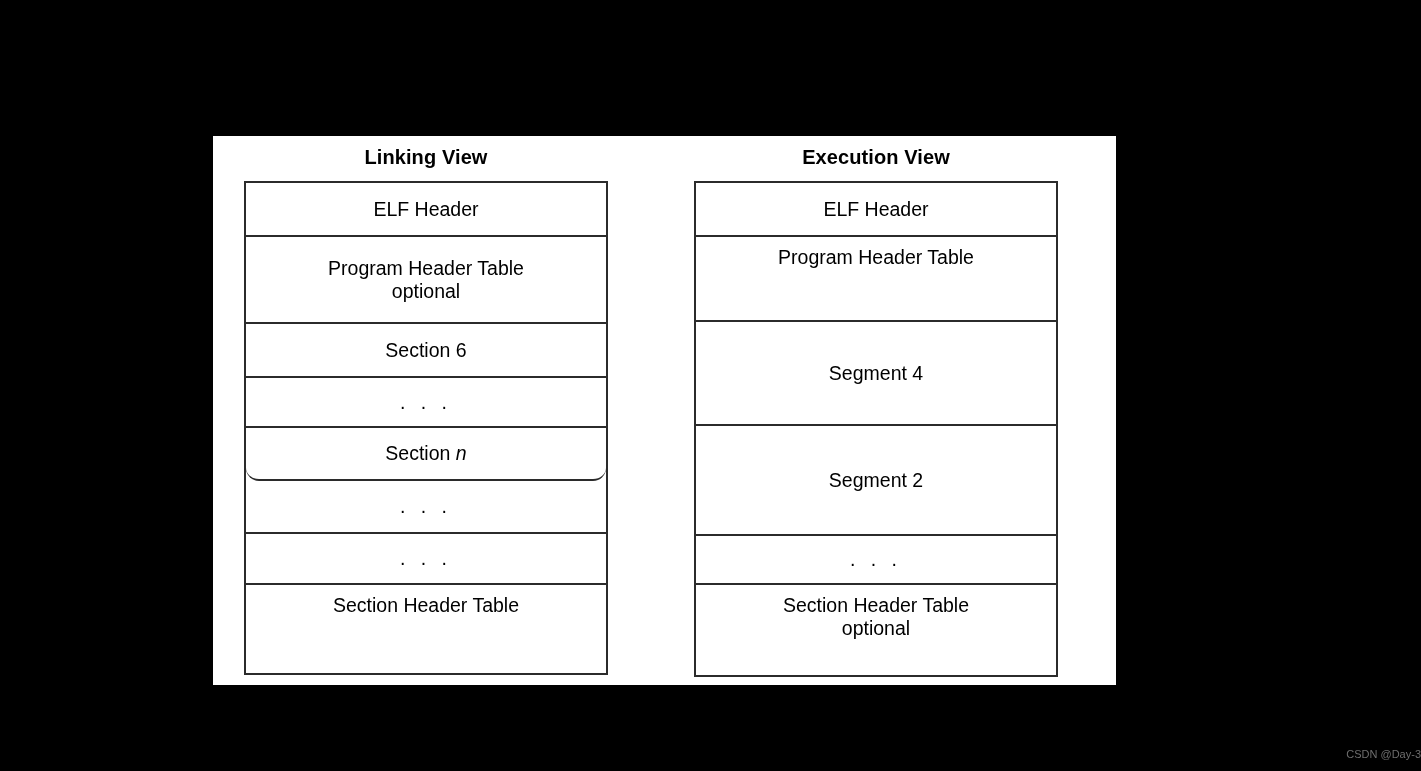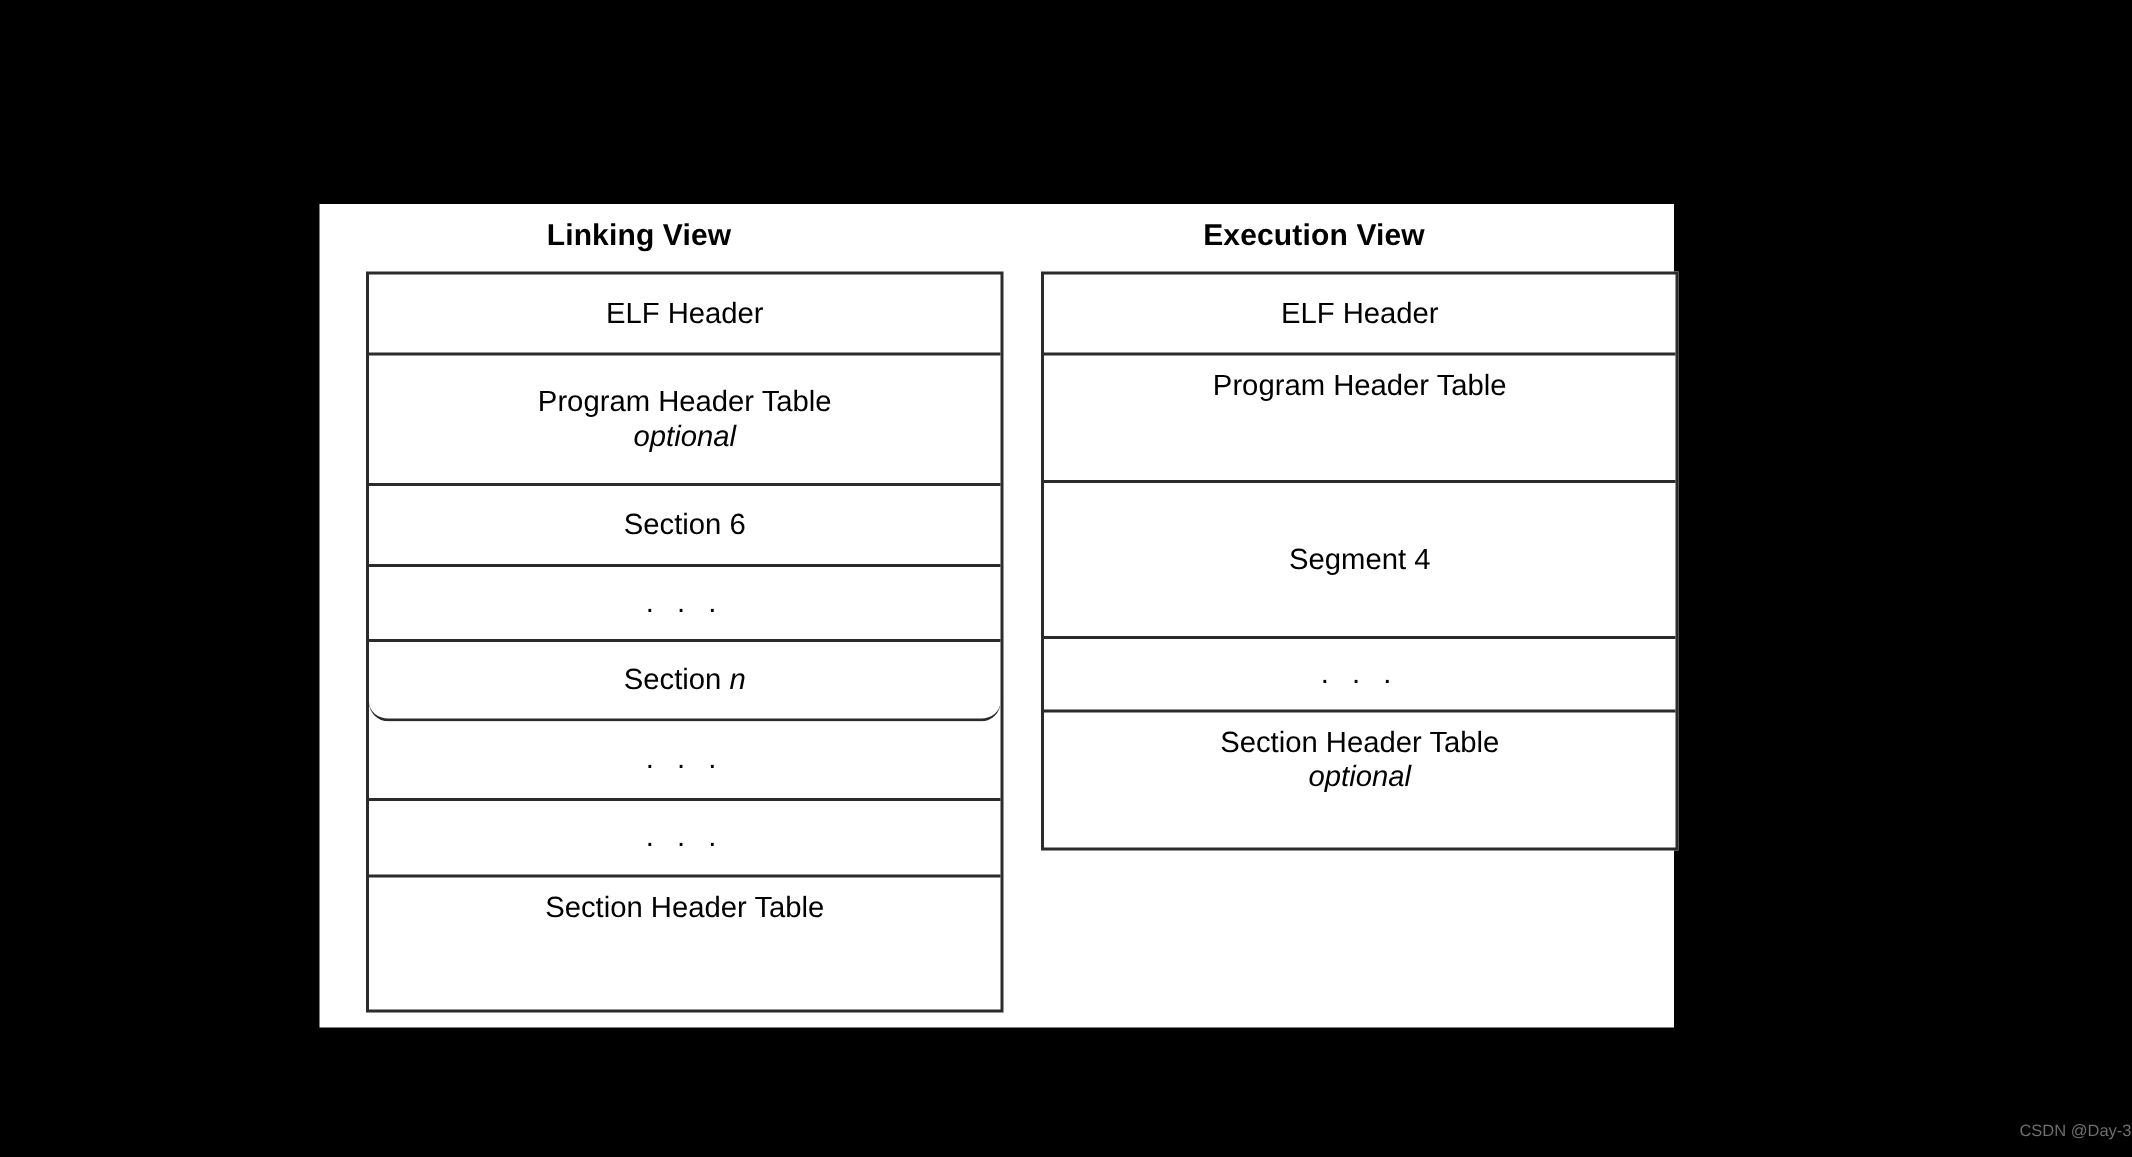--- a/index.html
+++ b/index.html
@@ -43,41 +43,41 @@
     letter-spacing: 0.1px;
     white-space: nowrap;
   }
 
   .view-table {
     margin-top: 14px;
     border: 2px solid #2b2b2b;
     border-collapse: collapse;
     background: #ffffff;
     box-sizing: border-box;
-    width: 425px;
+    width: 364px;
   }
 
   .view-row {
     border-bottom: 2px solid #2b2b2b;
     box-sizing: border-box;
     display: flex;
     justify-content: center;
     color: #000000;
     font-size: 19.5px;
     line-height: 1.18;
     text-align: center;
   }
   .view-row:last-child { border-bottom: none; }
 
   
   .va-center { align-items: center; }
   .va-top    { align-items: flex-start; padding-top: 9px; }
 
   .row-text { display: block; }
-  .row-sub  { display: block; font-style: italic; }
+  .row-sub  { display: block; }
   .italic-glyph { font-style: italic; }
 
   .dots {
     letter-spacing: 5px;
     font-size: 19.5px;
   }
 
   
   #watermark {
     position: absolute;
@@ -152,20 +152,25 @@
         <div class="view-row va-top" style="height: 85px;">
           <div>
             <span class="row-text">Program Header Table</span>
           </div>
         </div>
         <div class="view-row va-center" style="height: 104px;">
           <div>
             <span class="row-text">Segment 4</span>
           </div>
         </div>
+        <div class="view-row va-center" style="height: 110px;">
+          <div>
+            <span class="row-text">Segment 2</span>
+          </div>
+        </div>
         <div class="view-row va-center" style="height: 49px;">
           <div>
             <span class="row-text dots">. . .</span>
           </div>
         </div>
         <div class="view-row va-top" style="height: 90px;">
           <div>
             <span class="row-text">Section Header Table</span>
             <span class="row-sub">optional</span>
           </div>

